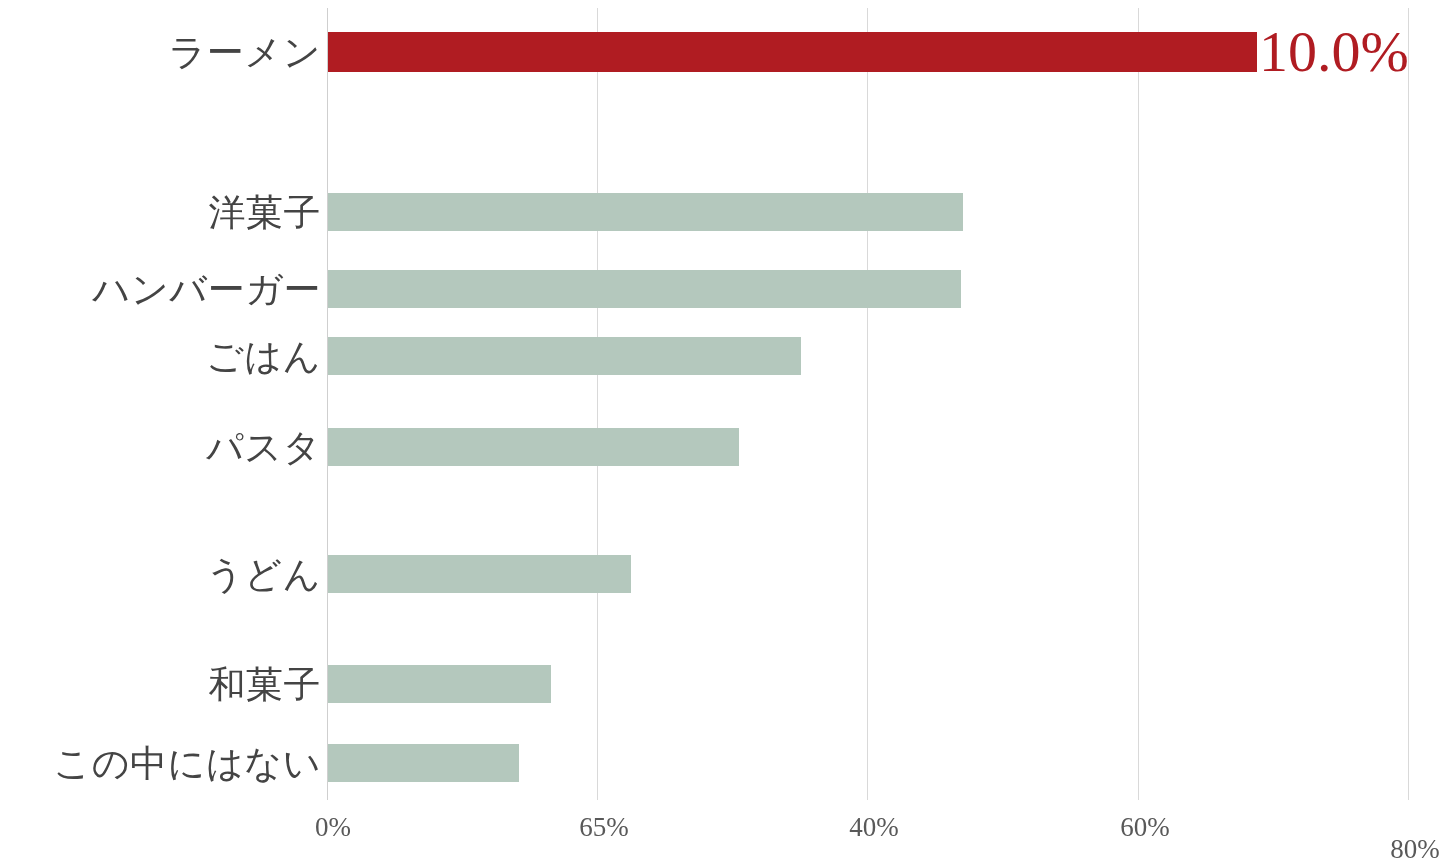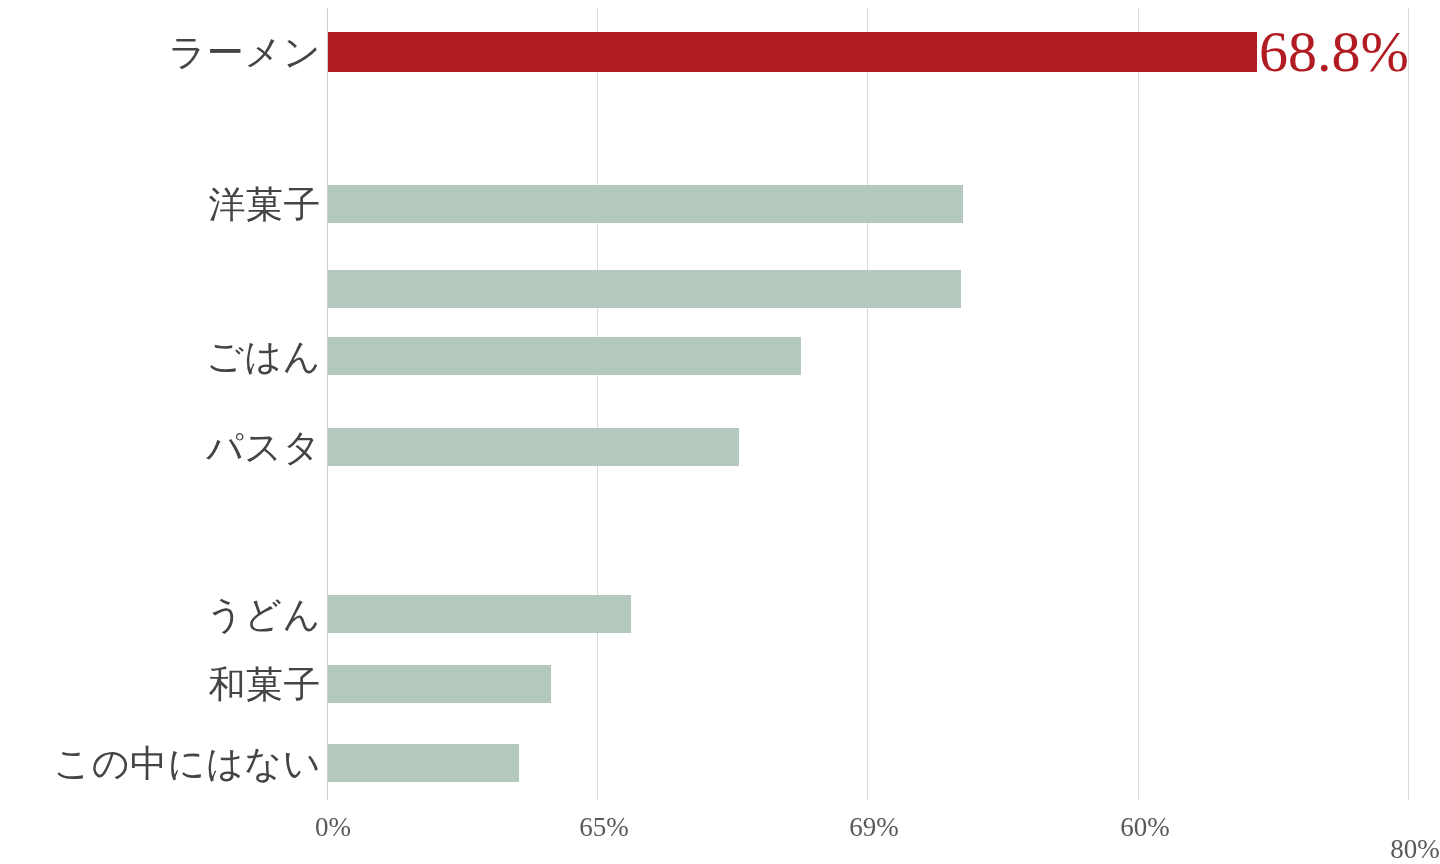--- a/index.html
+++ b/index.html
@@ -115,62 +115,63 @@
 
     <div class="gridline axis-zero" style="left:327px;"></div>
     <div class="gridline" style="left:597px;"></div>
     <div class="gridline" style="left:867px;"></div>
     <div class="gridline" style="left:1138px;"></div>
     <div class="gridline" style="left:1408px;"></div>
 
     <div class="row" style="top:12px;">
       <div class="cat-label">ラーメン</div>
       <div class="bar highlight" style="width:929px;"></div>
-      <div class="value-label" style="left:1259px;">68.8%</div>
+      <div class="value-label" style="left:1259px;">10.0%</div>
     </div>
 
 
-    <div class="row" style="top:164px;">
+    <div class="row" style="top:172px;">
       <div class="cat-label">洋菓子</div>
       <div class="bar" style="width:635px;"></div>
     </div>
 
     <div class="row" style="top:249px;">
+      <div class="cat-label">ハンバーガー</div>
       <div class="bar" style="width:633px;"></div>
     </div>
 
     <div class="row" style="top:316px;">
       <div class="cat-label">ごはん</div>
       <div class="bar" style="width:473px;"></div>
     </div>
 
     <div class="row" style="top:407px;">
       <div class="cat-label">パスタ</div>
       <div class="bar" style="width:411px;"></div>
     </div>
 
 
-    <div class="row" style="top:574px;">
+    <div class="row" style="top:534px;">
       <div class="cat-label">うどん</div>
       <div class="bar" style="width:303px;"></div>
     </div>
 
     <div class="row" style="top:644px;">
       <div class="cat-label">和菓子</div>
       <div class="bar" style="width:223px;"></div>
     </div>
 
     <div class="row" style="top:723px;">
       <div class="cat-label">この中にはない</div>
       <div class="bar" style="width:191px;"></div>
     </div>
 
   </div>
 
   <div class="x-axis">
     <div class="tick-label" style="left:333px;">0%</div>
     <div class="tick-label" style="left:604px;">65%</div>
-    <div class="tick-label" style="left:874px;">69%</div>
+    <div class="tick-label" style="left:874px;">40%</div>
     <div class="tick-label" style="left:1145px;">60%</div>
     <div class="tick-label" style="left:1415px;margin-top:22px;">80%</div>
   </div>
 
 </div>
 
 </body></html>

